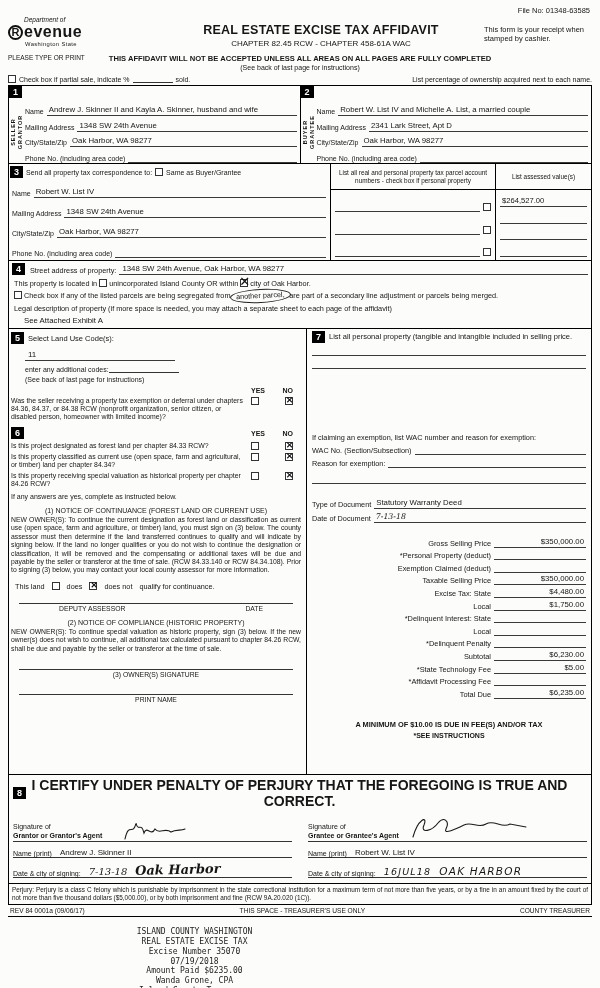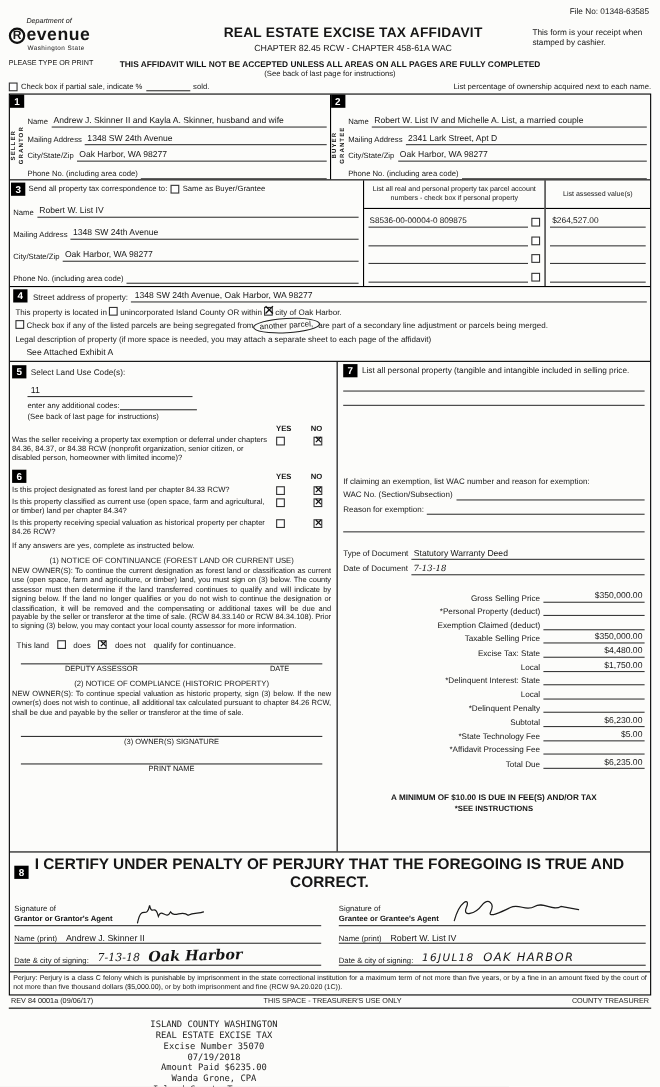--- a/index.html
+++ b/index.html
@@ -74,21 +74,21 @@
 .q-text{flex:1;font-size:6.9px;line-height:8px;padding-right:2px}
 .s6-head{display:flex;justify-content:space-between;align-items:center;margin-top:6px}
 .note{font-size:7px;margin-top:5px}
 .center-title{text-align:center;font-size:7px;margin-top:7px}
 .para{font-size:6.8px;line-height:8.4px;text-align:justify;margin-top:2px}
 .thisland{display:flex;align-items:center;gap:7px;font-size:7.3px;margin-top:7px;padding-left:4px}
 .deputy-row{display:flex;justify-content:space-between;border-top:.8px solid #333;margin:12px 8px 0;padding:1px 30px 0 40px;font-size:6.8px}
 .sigline{border-top:.8px solid #333;text-align:center;font-size:6.8px;padding-top:1px;margin:16px 8px 0}
 .s7-blank{border-bottom:.8px solid #3a3a3a;height:13px}
 .s7-gap{height:64px}
-.s7-row{display:flex;font-size:7.3px;margin-top:3px}
+.s7-row{display:flex;align-items:flex-end;font-size:7.3px;margin-top:3px}
 .s7-row .lbl{white-space:nowrap;padding-right:3px}
 .s7-row .val{flex:1;border-bottom:.8px solid #3a3a3a;font-size:7.8px;min-height:10px;padding:0 2px 1px}
 .money{margin-top:12px}
 .money-row{display:flex;justify-content:flex-end;align-items:flex-end;height:12.6px;font-size:7.4px}
 .m-val{width:92px;flex:none;margin-left:3px;border-bottom:.8px solid #3a3a3a;text-align:right;font-size:7.8px;min-height:10px;padding:0 2px 1px}
 .min-note{text-align:center;font-weight:bold;font-size:7.4px;margin-top:21px}
 .see-instr{text-align:center;font-weight:bold;font-size:7px;margin-top:3px}
 .sec8{padding:2px 4px 5px}
 .s8-head{display:flex;align-items:center}
 .certify{flex:1;text-align:center;font-weight:bold;font-size:14px;padding-right:14px}
@@ -229,24 +229,20 @@
           <div class="field">
             <span class="lbl">Phone No. (including area code)</span>
             <span class="val"></span>
           </div>
         </div>
       </div>
       <div class="s3-mid">
         <div class="colhead">List all real and personal property tax parcel account numbers - check box if personal property</div>
         <div class="parcel-rows">
           <div class="parcel">
-            <span class="pnum">S8536-00-00004-0 809875</span>
-            <span class="cb"></span>
-          </div>
-          <div class="parcel">
             <span class="pnum"></span>
             <span class="cb"></span>
           </div>
           <div class="parcel">
             <span class="pnum"></span>
             <span class="cb"></span>
           </div>
           <div class="parcel">
             <span class="pnum"></span>
             <span class="cb"></span>

